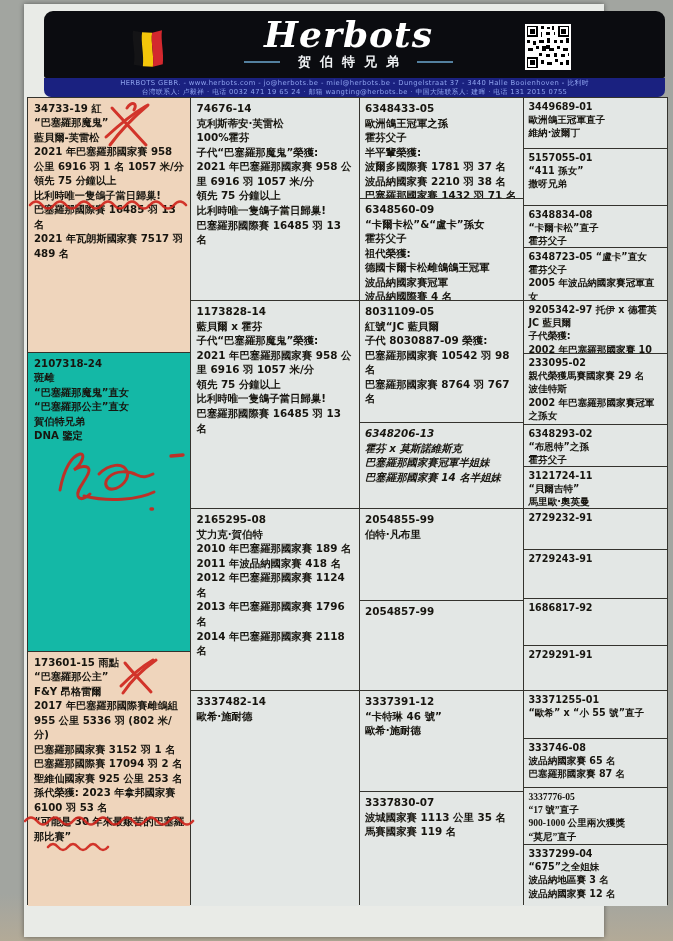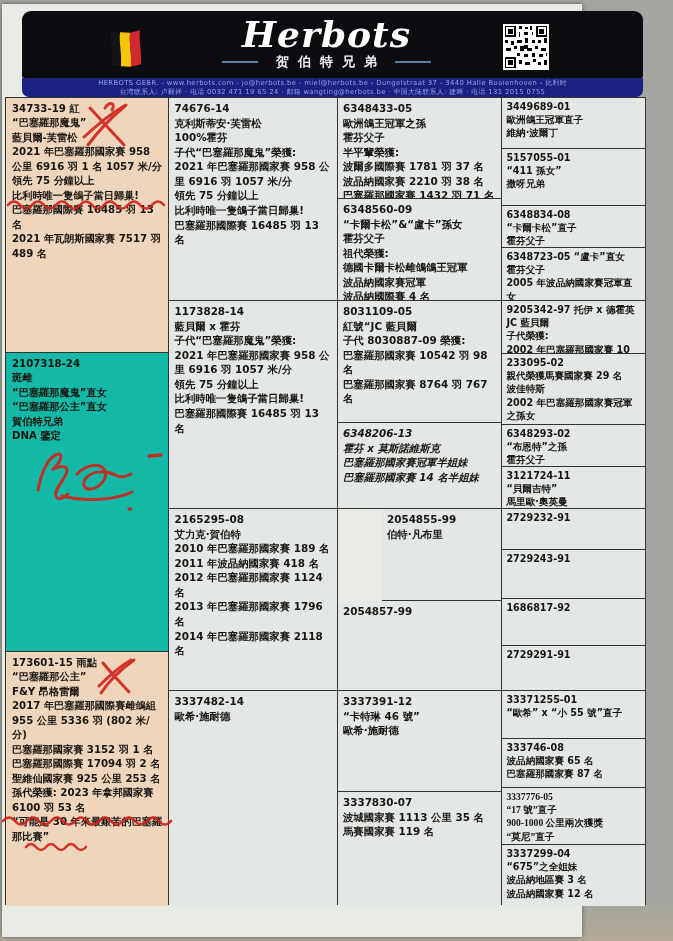--- a/index.html
+++ b/index.html
@@ -2,21 +2,21 @@
 <html><head>
 <meta charset="utf-8">
 <style>
   html,body{margin:0;padding:0;}
   body{
     width:673px;height:941px;position:relative;overflow:hidden;
     background:linear-gradient(#a2a5a0,#a2a5a0 95%,#b3aa97);
     font-family:"DejaVu Sans",sans-serif;
   }
   .paper{
-    position:absolute;left:2px;top:4px;width:580px;height:933px;
+    position:absolute;left:24px;top:4px;width:580px;height:933px;
     background:#e9ebe7;box-shadow:0 0 5px rgba(0,0,0,.45);
   }
   
   .header-black{
     position:absolute;left:20px;top:7px;width:621px;height:67px;
     background:#0b0c10;border-radius:9px 9px 2px 2px;
   }
   .flag{position:absolute;left:82px;top:16px;transform:rotate(-3deg);}
   .brand-wrap{position:absolute;left:0;right:0;top:4px;text-align:center;transform:translateX(-6px);}
   .brand-script{
@@ -225,21 +225,21 @@
           <div class="line">子代 8030887-09 榮獲:</div>
           <div class="line">巴塞羅那國家賽 10542 羽 98 名</div>
           <div class="line">巴塞羅那國家賽 8764 羽 767 名</div>
         </div>
         <div class="cell" style="height: 86px; font-style: italic;">
           <div class="ring">6348206-13</div>
           <div class="line">霍芬 x 莫斯諾維斯克</div>
           <div class="line">巴塞羅那國家賽冠軍半姐妹</div>
           <div class="line">巴塞羅那國家賽 14 名半姐妹</div>
         </div>
-        <div class="cell" style="height: 92px; margin-left: 44px;">
+        <div class="cell" style="height: 92px;">
           <div class="ring">2054855-99</div>
           <div class="line">伯特·凡布里</div>
         </div>
         <div class="cell" style="height: 90px;">
           <div class="ring">2054857-99</div>
         </div>
         <div class="cell" style="height: 101px;">
           <div class="ring">3337391-12</div>
           <div class="line">“卡特琳 46 號”</div>
           <div class="line">歐希·施耐德</div>

